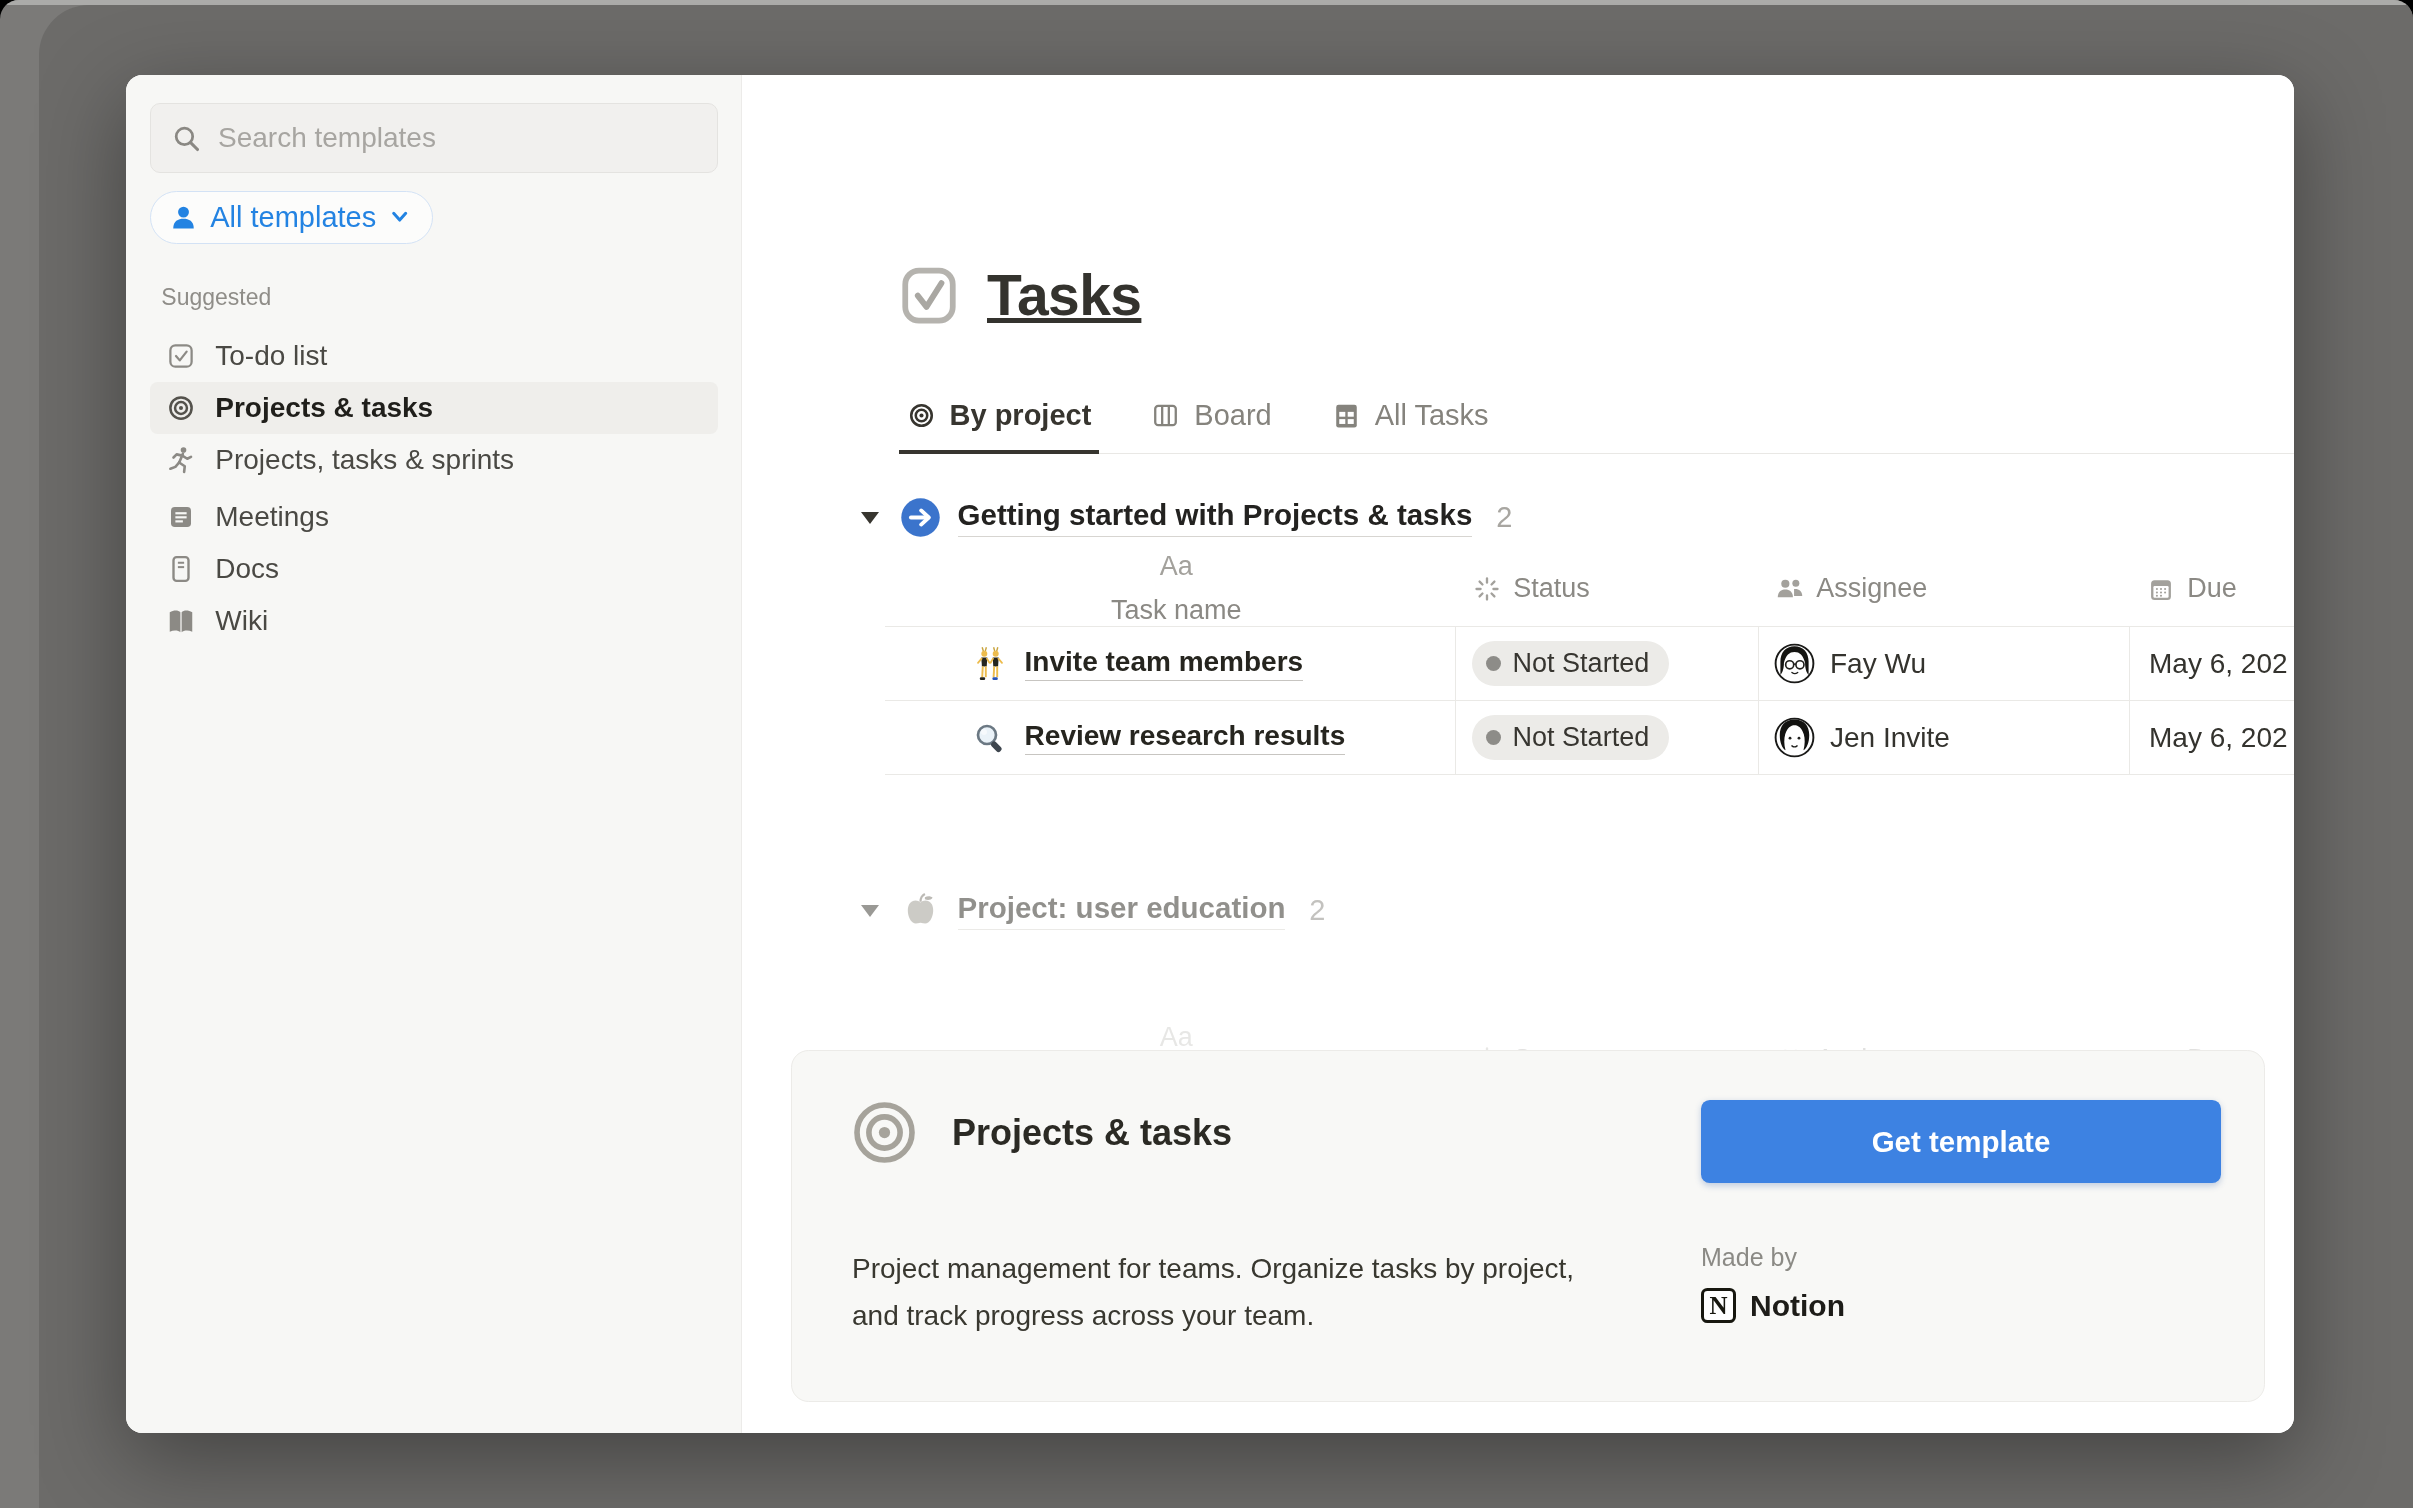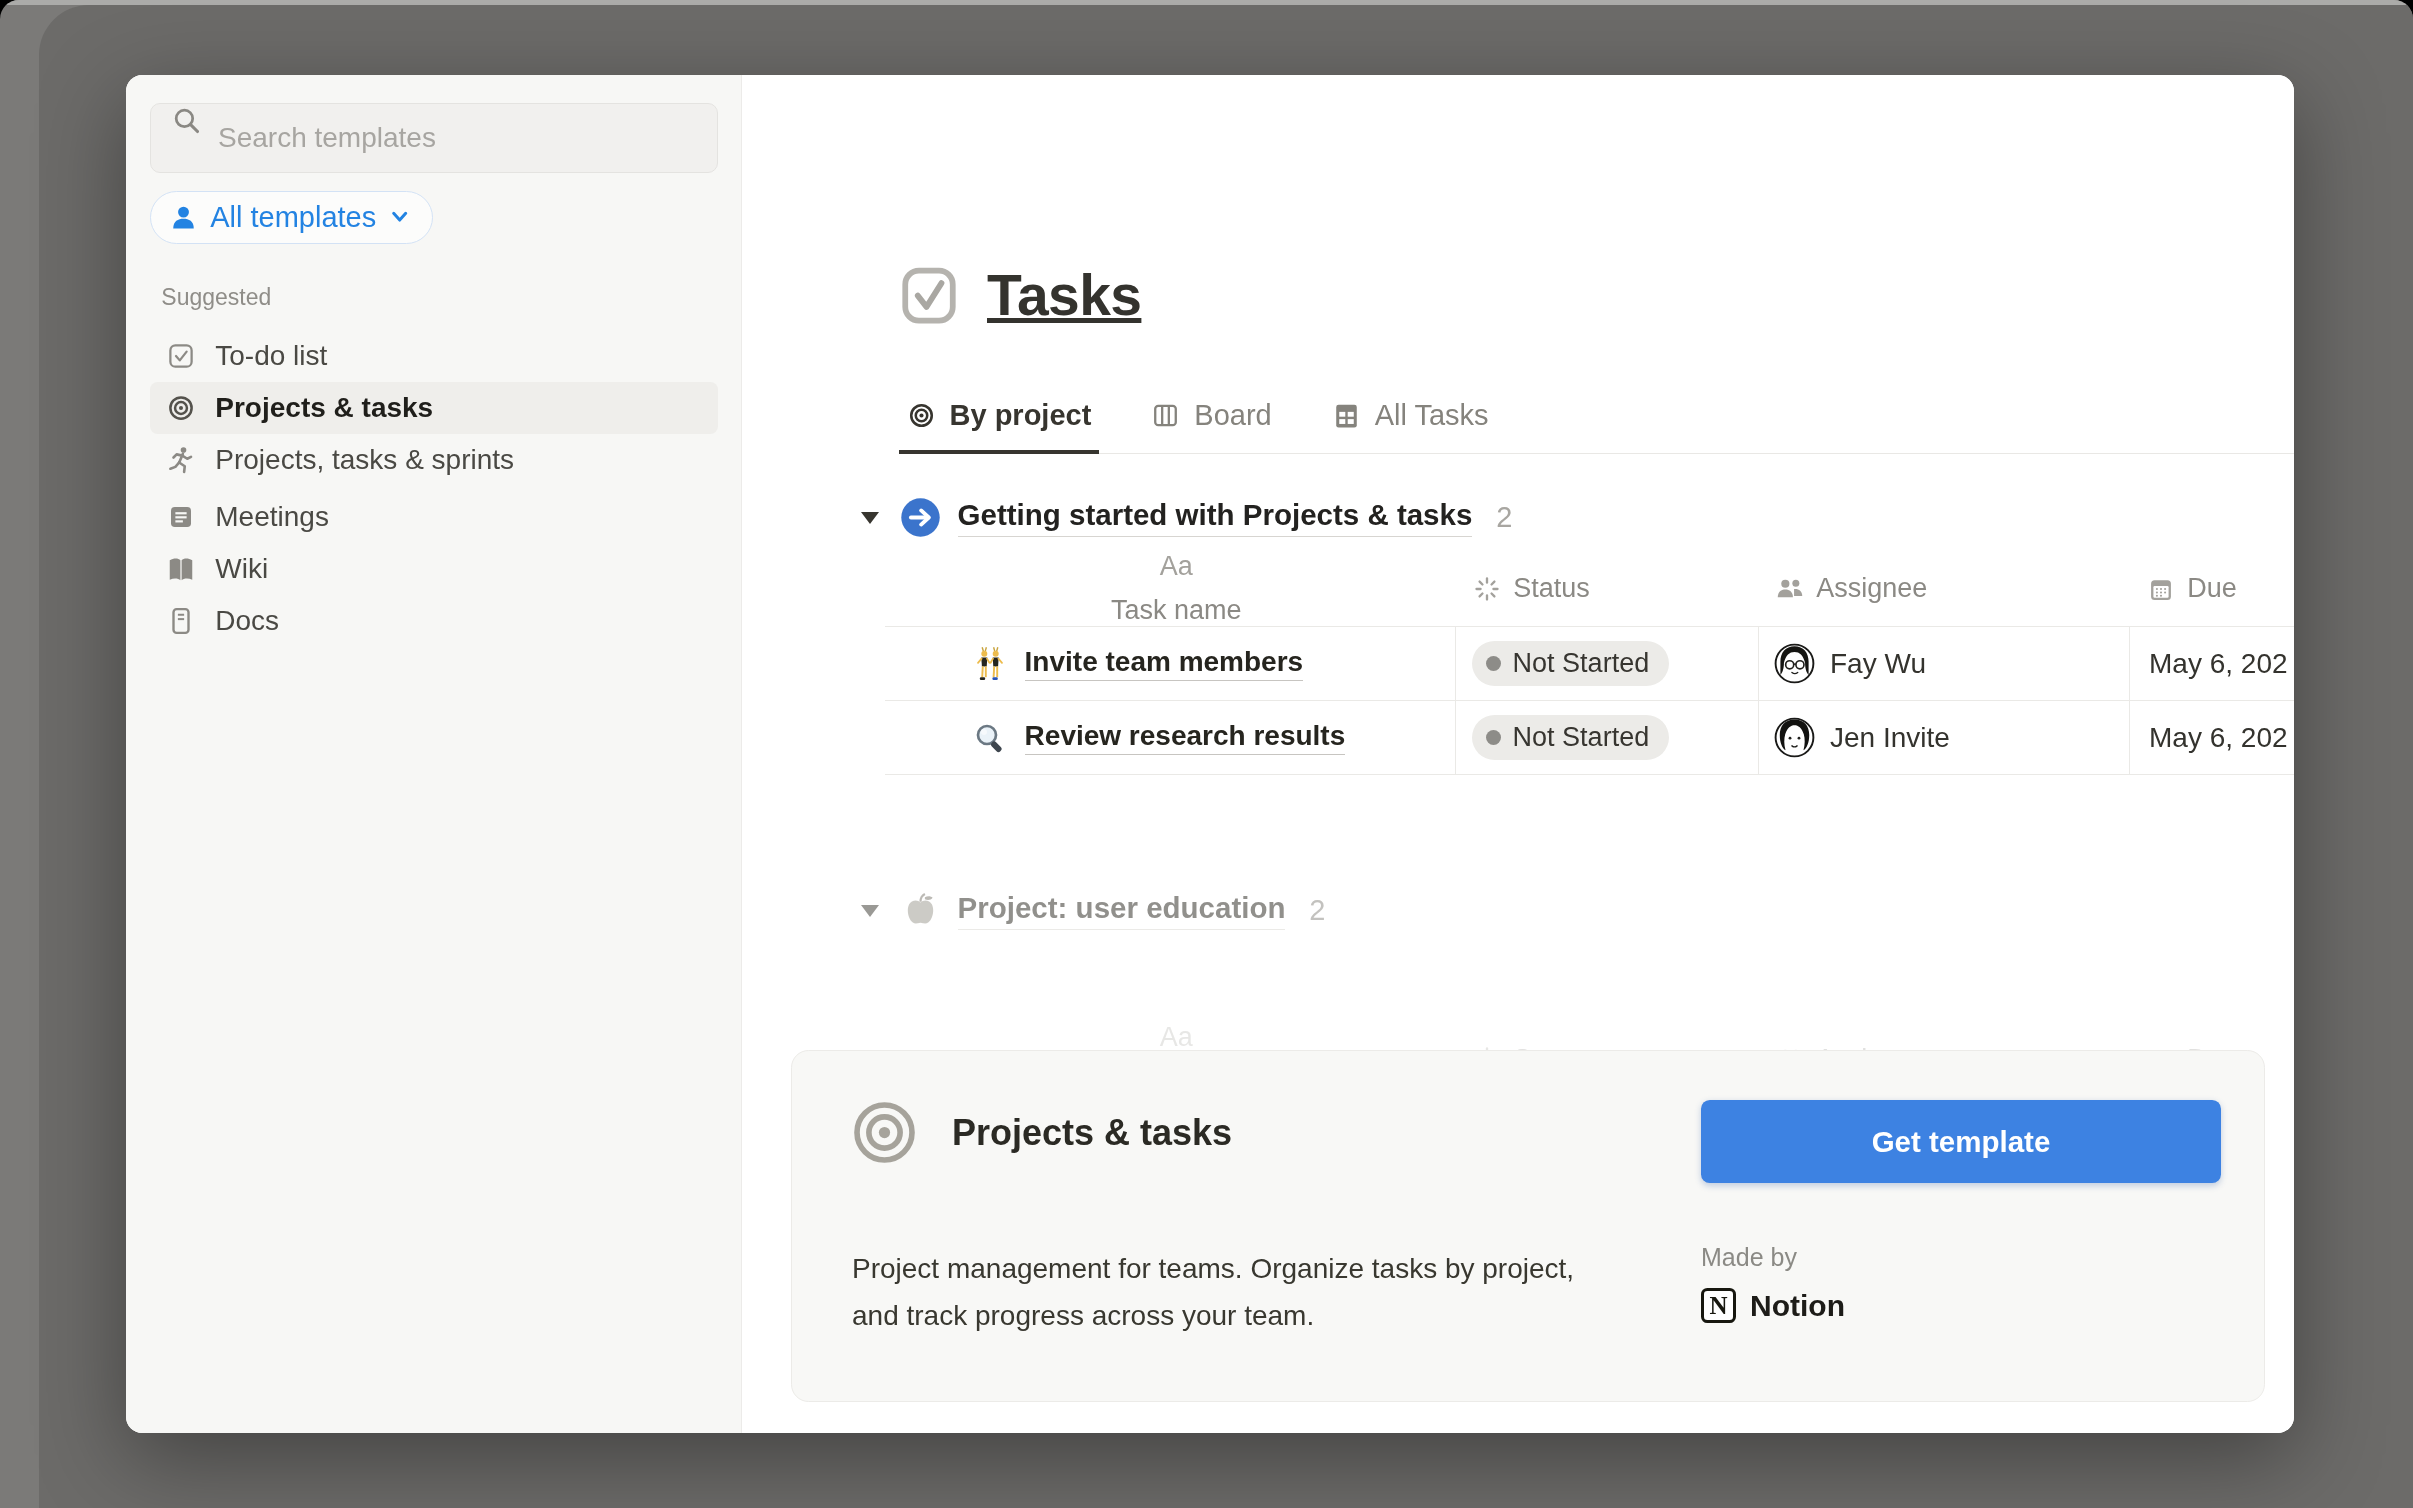--- a/index.html
+++ b/index.html
@@ -40,21 +40,21 @@
     width: 616px; flex: 0 0 616px;
     background: #F7F7F5;
     border-right: 1.3px solid #ECEBE9;
     padding: 28px 22.6px 0 24px;
   }
   .search-box {
     height: 70px;
     background: #F1F0EE;
     border: 1.3px solid #E4E3E0;
     border-radius: 10px;
-    display: flex; 
+    display: flex; align-items: center;
     padding: 0 19px; gap: 15px;
   }
   .search-box svg { width: 33px; height: 33px; color: #8A8883; flex: 0 0 auto; }
   .search-input {
     border: none; outline: none; background: transparent;
     font: 28px "Liberation Sans", sans-serif;
     color: #37352F; width: 100%;
   }
   .search-input::placeholder { color: #A7A5A1; }
   .filter-chip {
@@ -297,35 +297,35 @@
                 <line x1="15" y1="18" x2="33" y2="18" stroke="#F7F7F5" stroke-width="3.5"></line>
                 <line x1="15" y1="24.5" x2="33" y2="24.5" stroke="#F7F7F5" stroke-width="3.5"></line>
                 <line x1="15" y1="31" x2="27" y2="31" stroke="#F7F7F5" stroke-width="3.5"></line>
               </svg>
             </span>
           <span class="slabel">Meetings</span>
         </div>
         <div class="side-item">
           <span class="sicon">
               <svg viewBox="0 0 48 48">
-                <path d="M6 10 C13 6 20 7 23 10 L23 42 C20 39 13 38 6 41 Z" fill="currentColor"></path>
-                <path d="M42 10 C35 6 28 7 25 10 L25 42 C28 39 35 38 42 41 Z" fill="currentColor"></path>
+                <rect x="12" y="5" width="24" height="38" rx="5" fill="none" stroke="currentColor" stroke-width="3.8"></rect>
+                <line x1="19" y1="14" x2="29" y2="14" stroke="currentColor" stroke-width="3.2"></line>
+                <line x1="19" y1="21" x2="29" y2="21" stroke="currentColor" stroke-width="3.2"></line>
               </svg>
             </span>
-          <span class="slabel">Wiki</span>
+          <span class="slabel">Docs</span>
         </div>
         <div class="side-item">
           <span class="sicon">
               <svg viewBox="0 0 48 48">
-                <rect x="12" y="5" width="24" height="38" rx="5" fill="none" stroke="currentColor" stroke-width="3.8"></rect>
-                <line x1="19" y1="14" x2="29" y2="14" stroke="currentColor" stroke-width="3.2"></line>
-                <line x1="19" y1="21" x2="29" y2="21" stroke="currentColor" stroke-width="3.2"></line>
+                <path d="M6 10 C13 6 20 7 23 10 L23 42 C20 39 13 38 6 41 Z" fill="currentColor"></path>
+                <path d="M42 10 C35 6 28 7 25 10 L25 42 C28 39 35 38 42 41 Z" fill="currentColor"></path>
               </svg>
             </span>
-          <span class="slabel">Docs</span>
+          <span class="slabel">Wiki</span>
         </div>
       </nav>
     </aside>
 
     <main class="preview">
 
       <div class="title-row">
         <svg class="title-check" viewBox="0 0 48 51">
             <rect x="5" y="6" width="38" height="40" rx="11" fill="none" stroke="currentColor" stroke-width="4.6"></rect>
             <path d="M15 26 L22 35 L34 16" fill="none" stroke="#A9A7A2" stroke-width="4.6" stroke-linecap="round" stroke-linejoin="round"></path>

